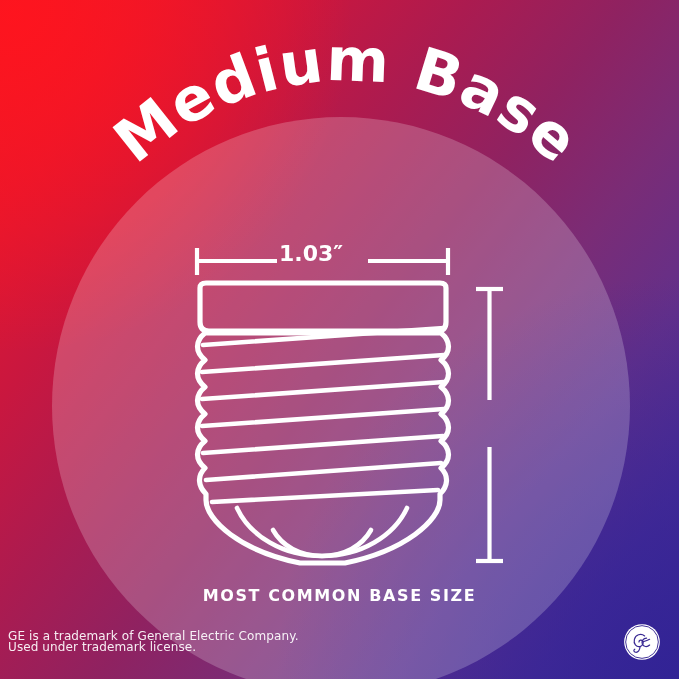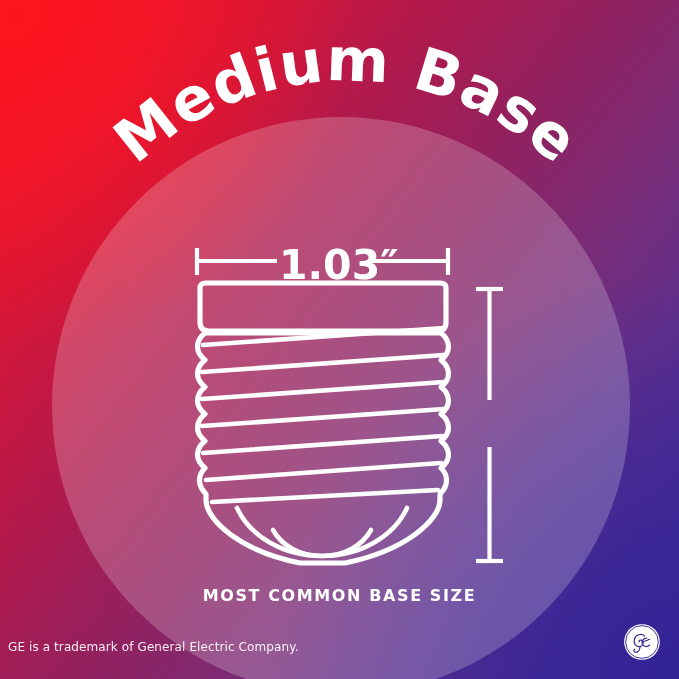--- a/index.html
+++ b/index.html
@@ -94,21 +94,21 @@
     stroke: #ffffff;
     stroke-width: 4.2;
     stroke-linecap: butt;
   }
 
   
   .dim-label {
     position: absolute;
     color: #ffffff;
     font-family: "DejaVu Sans", sans-serif;
-    font-size: 41px;
+    font-size: 22px;
     font-weight: bold;
     letter-spacing: 0px;
     white-space: nowrap;
   }
   #dim-width-label {
     left: 279px;
     top: 241px;
   }
   #dim-height-label {
     left: 452px;
@@ -235,20 +235,21 @@
              C 344 556 362 546 371 530"></path>
   </svg>
 
   <div class="dim-label" id="dim-width-label">1.03″</div>
 
 
   <div class="caption">MOST COMMON BASE SIZE</div>
 
   <div class="legal">
     <div>GE is a trademark of General Electric Company.</div>
+    <div>Used under trademark license.</div>
   </div>
 
   <svg class="ge-logo" viewBox="0 0 100 100">
     <circle cx="50" cy="50" r="47" fill="#ffffff"></circle>
     <circle cx="50" cy="50" r="43" fill="none" stroke="#3a2a93" stroke-width="2.5"></circle>
     <g fill="none" stroke="#3a2a93" stroke-width="3.2" stroke-linecap="round">
       <path d="M 57 34 C 47 26 33 31 30 43 C 27 55 35 64 45 62 C 52 60 55 53 52 48 C 49 43 42 45 42 50"></path>
       <path d="M 45 62 C 44 72 40 78 33 77 C 28 76 27 71 31 69"></path>
       <path d="M 62 40 C 53 40 48 48 51 56 C 54 63 64 64 70 58"></path>
       <path d="M 51 50 C 58 48 65 46 70 43"></path>

